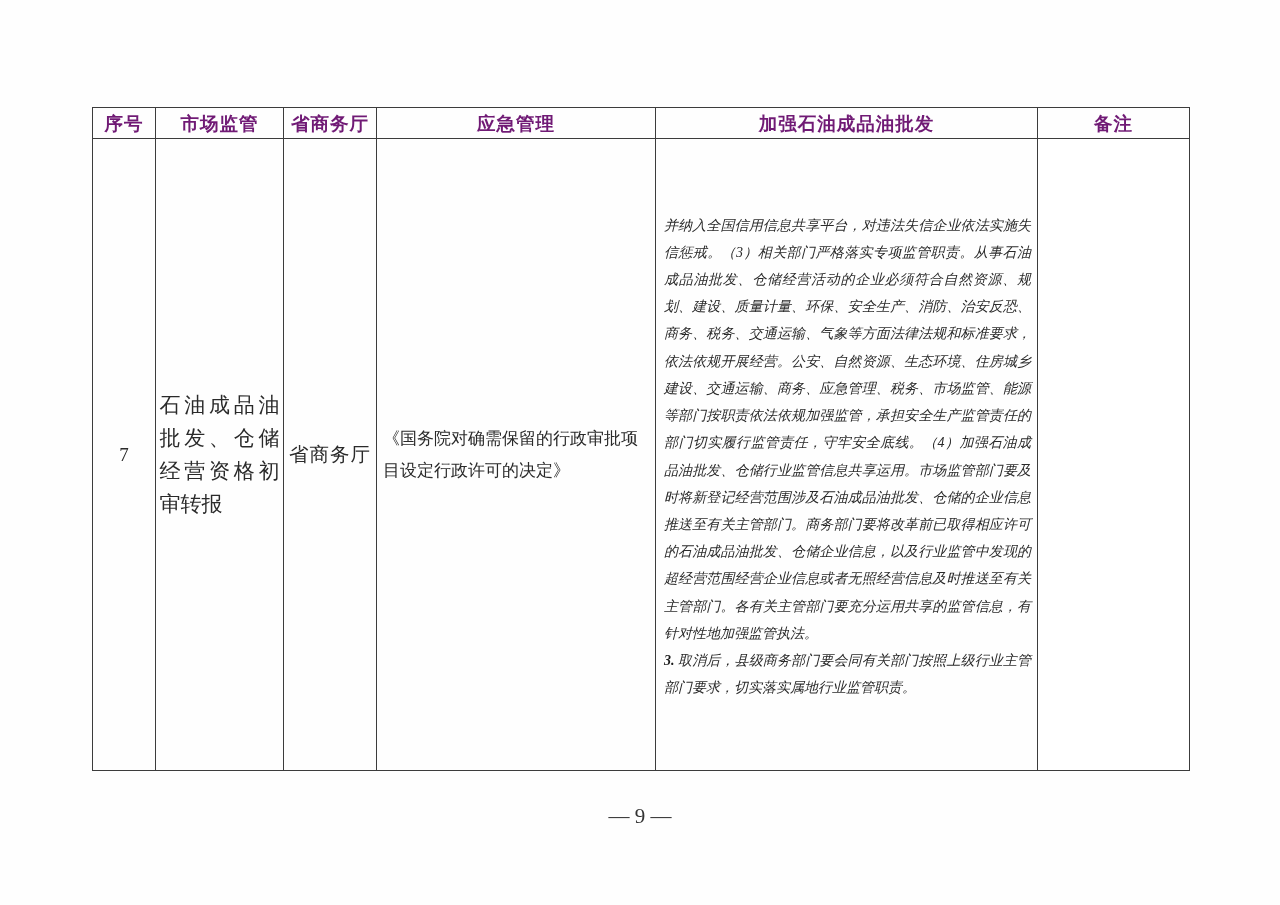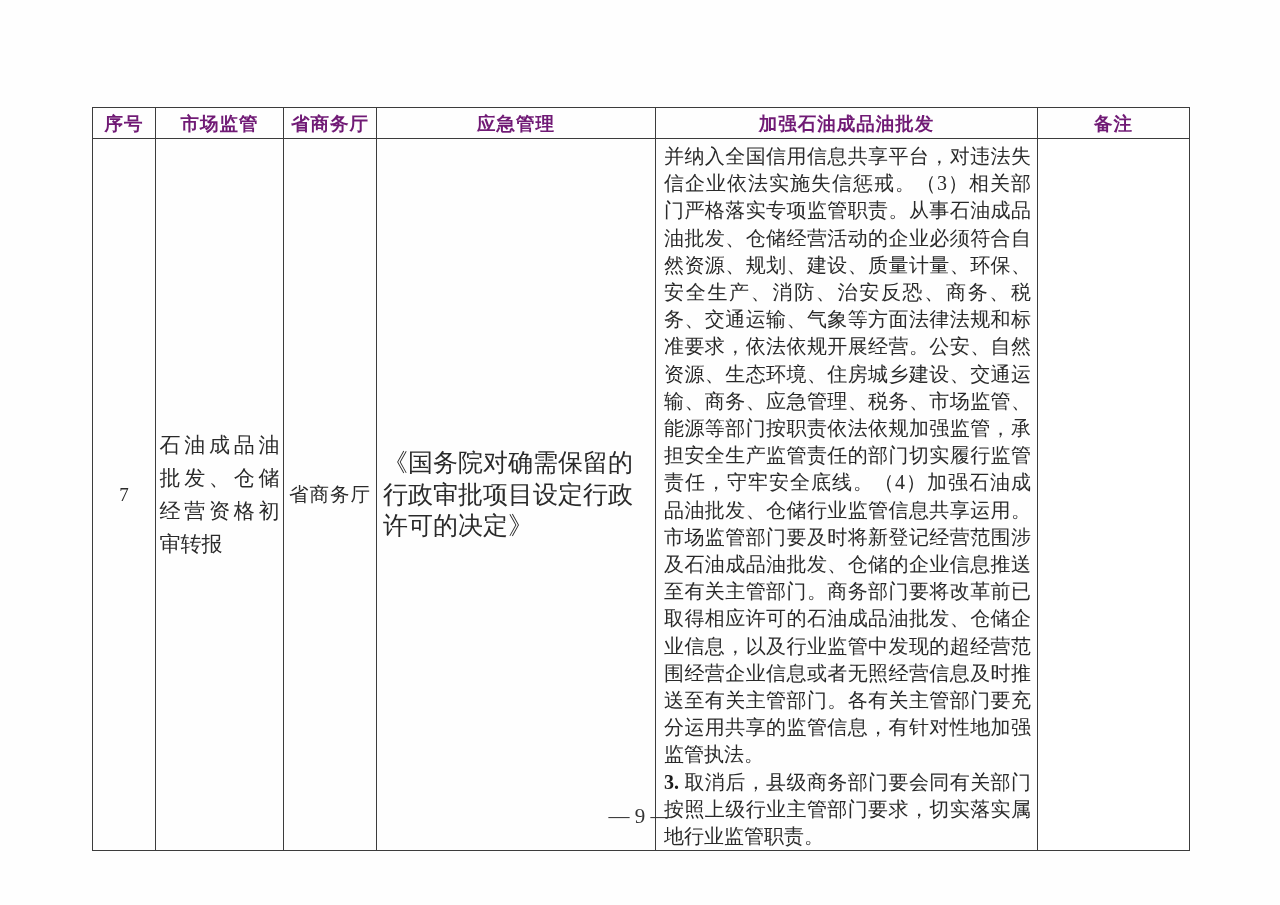--- a/index.html
+++ b/index.html
@@ -62,34 +62,35 @@
     text-align: center;
     font-size: 19.5px;
     letter-spacing: 1px;
     color: #2a2a2a;
     margin-top: 36px;
   }
   td.cell-basis { padding: 0; }
   .basis-block {
     width: 266px;
     margin: 5px auto;
-    font-size: 25px;
+    font-size: 17px;
     line-height: 31.5px;
     text-align: left;
     color: #2a2a2a;
   }
   td.cell-measures {
     vertical-align: top;
     padding: 4px 6px 0 8px;
   }
   .measures-text {
-    font-size: 20px;
+    font-size: 14px;
     line-height: 27.2px;
     text-align: justify;
     color: #2a2a2a;
+    font-style: italic;
   }
   .measures-text p { margin: 0; }
   .measures-text b { font-weight: bold; color: #1a1a1a; }
   td.cell-remarks { background: #ffffff; }
   tr.body-row td { height: 632px; }
   .page-number {
     position: absolute;
     left: 0;
     top: 804px;
     width: 1280px;

